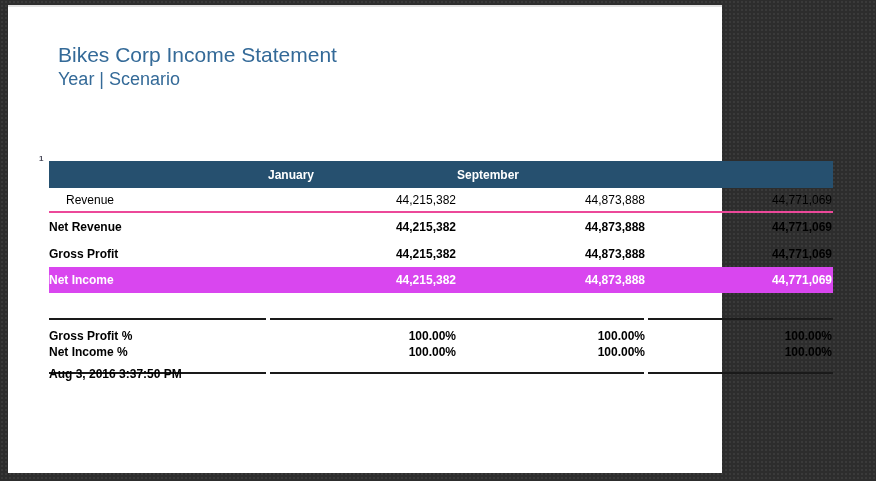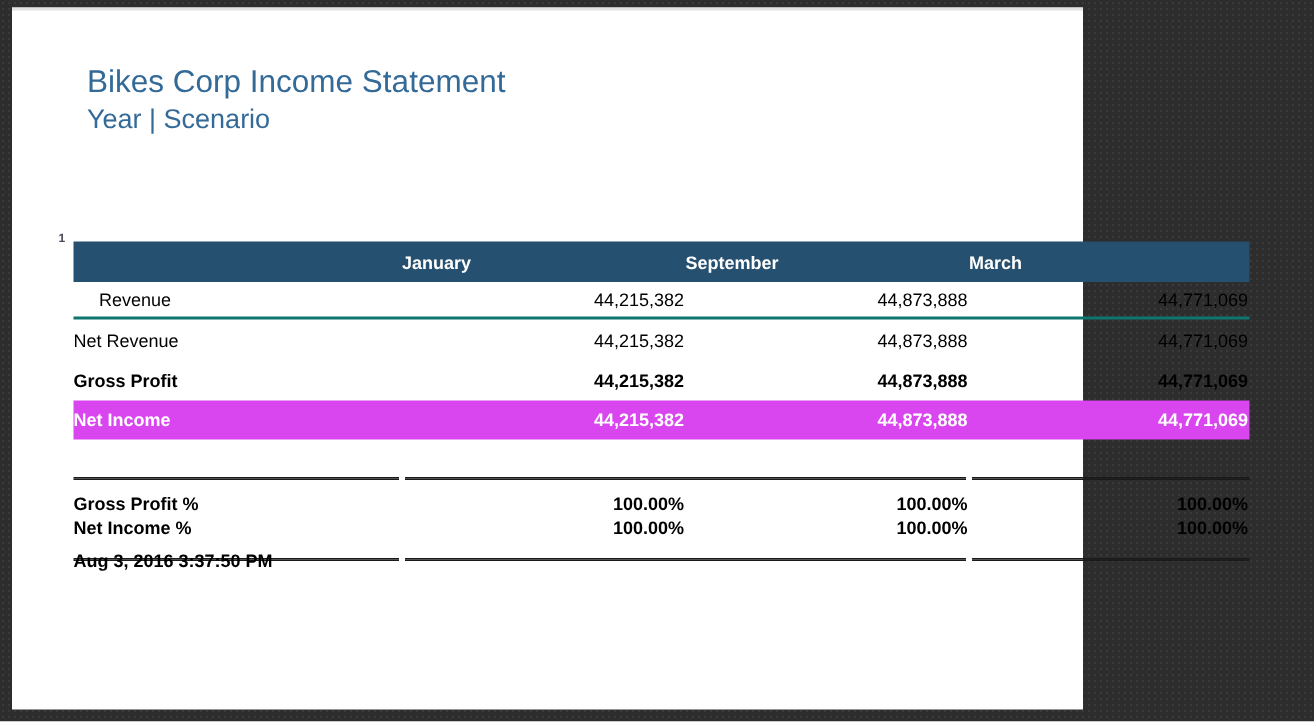--- a/index.html
+++ b/index.html
@@ -46,25 +46,25 @@
   .t-row .cell-label { text-align: left; }
   .t-row .cell-val   { text-align: right; padding-right: 1px; }
   .t-row .cell-head  { text-align: left; }
 
   .header-row {
     top: 154px; height: 27px;
     background: #26506f; color: #ffffff; font-weight: bold;
   }
   .revenue-row {
     top: 181px; height: 25px;
-    border-bottom: 2px solid #0f766e;
+    border-bottom: 2px solid #ec4899;
     font-weight: normal;
   }
   .revenue-row .cell-label { padding-left: 17px; }
-  .netrev-row  { top: 206px; height: 27px; font-weight: normal; }
+  .netrev-row  { top: 206px; height: 27px; font-weight: bold; }
   .gprofit-row { top: 233px; height: 27px; font-weight: bold; }
   .netinc-row  {
     top: 260px; height: 26px;
     background: #d946ef; color: #ffffff; font-weight: bold;
   }
   .pct-row-1 { top: 317px; height: 24px; font-weight: bold; }
   .pct-row-2 { top: 333px; height: 24px; font-weight: bold; }
 
   
   .dline {
@@ -95,21 +95,20 @@
 
     <div class="report-title">Bikes Corp Income Statement</div>
     <div class="report-subtitle">Year | Scenario</div>
 
     <div class="page-marker">1</div>
 
     <div class="t-row header-row">
       <div class="cell-label"></div>
       <div class="cell-head">January</div>
       <div class="cell-head">September</div>
-      <div class="cell-head">March</div>
     </div>
 
     <div class="t-row revenue-row">
       <div class="cell-label">Revenue</div>
       <div class="cell-val">44,215,382</div>
       <div class="cell-val">44,873,888</div>
       <div class="cell-val">44,771,069</div>
     </div>
 
     <div class="t-row netrev-row">

